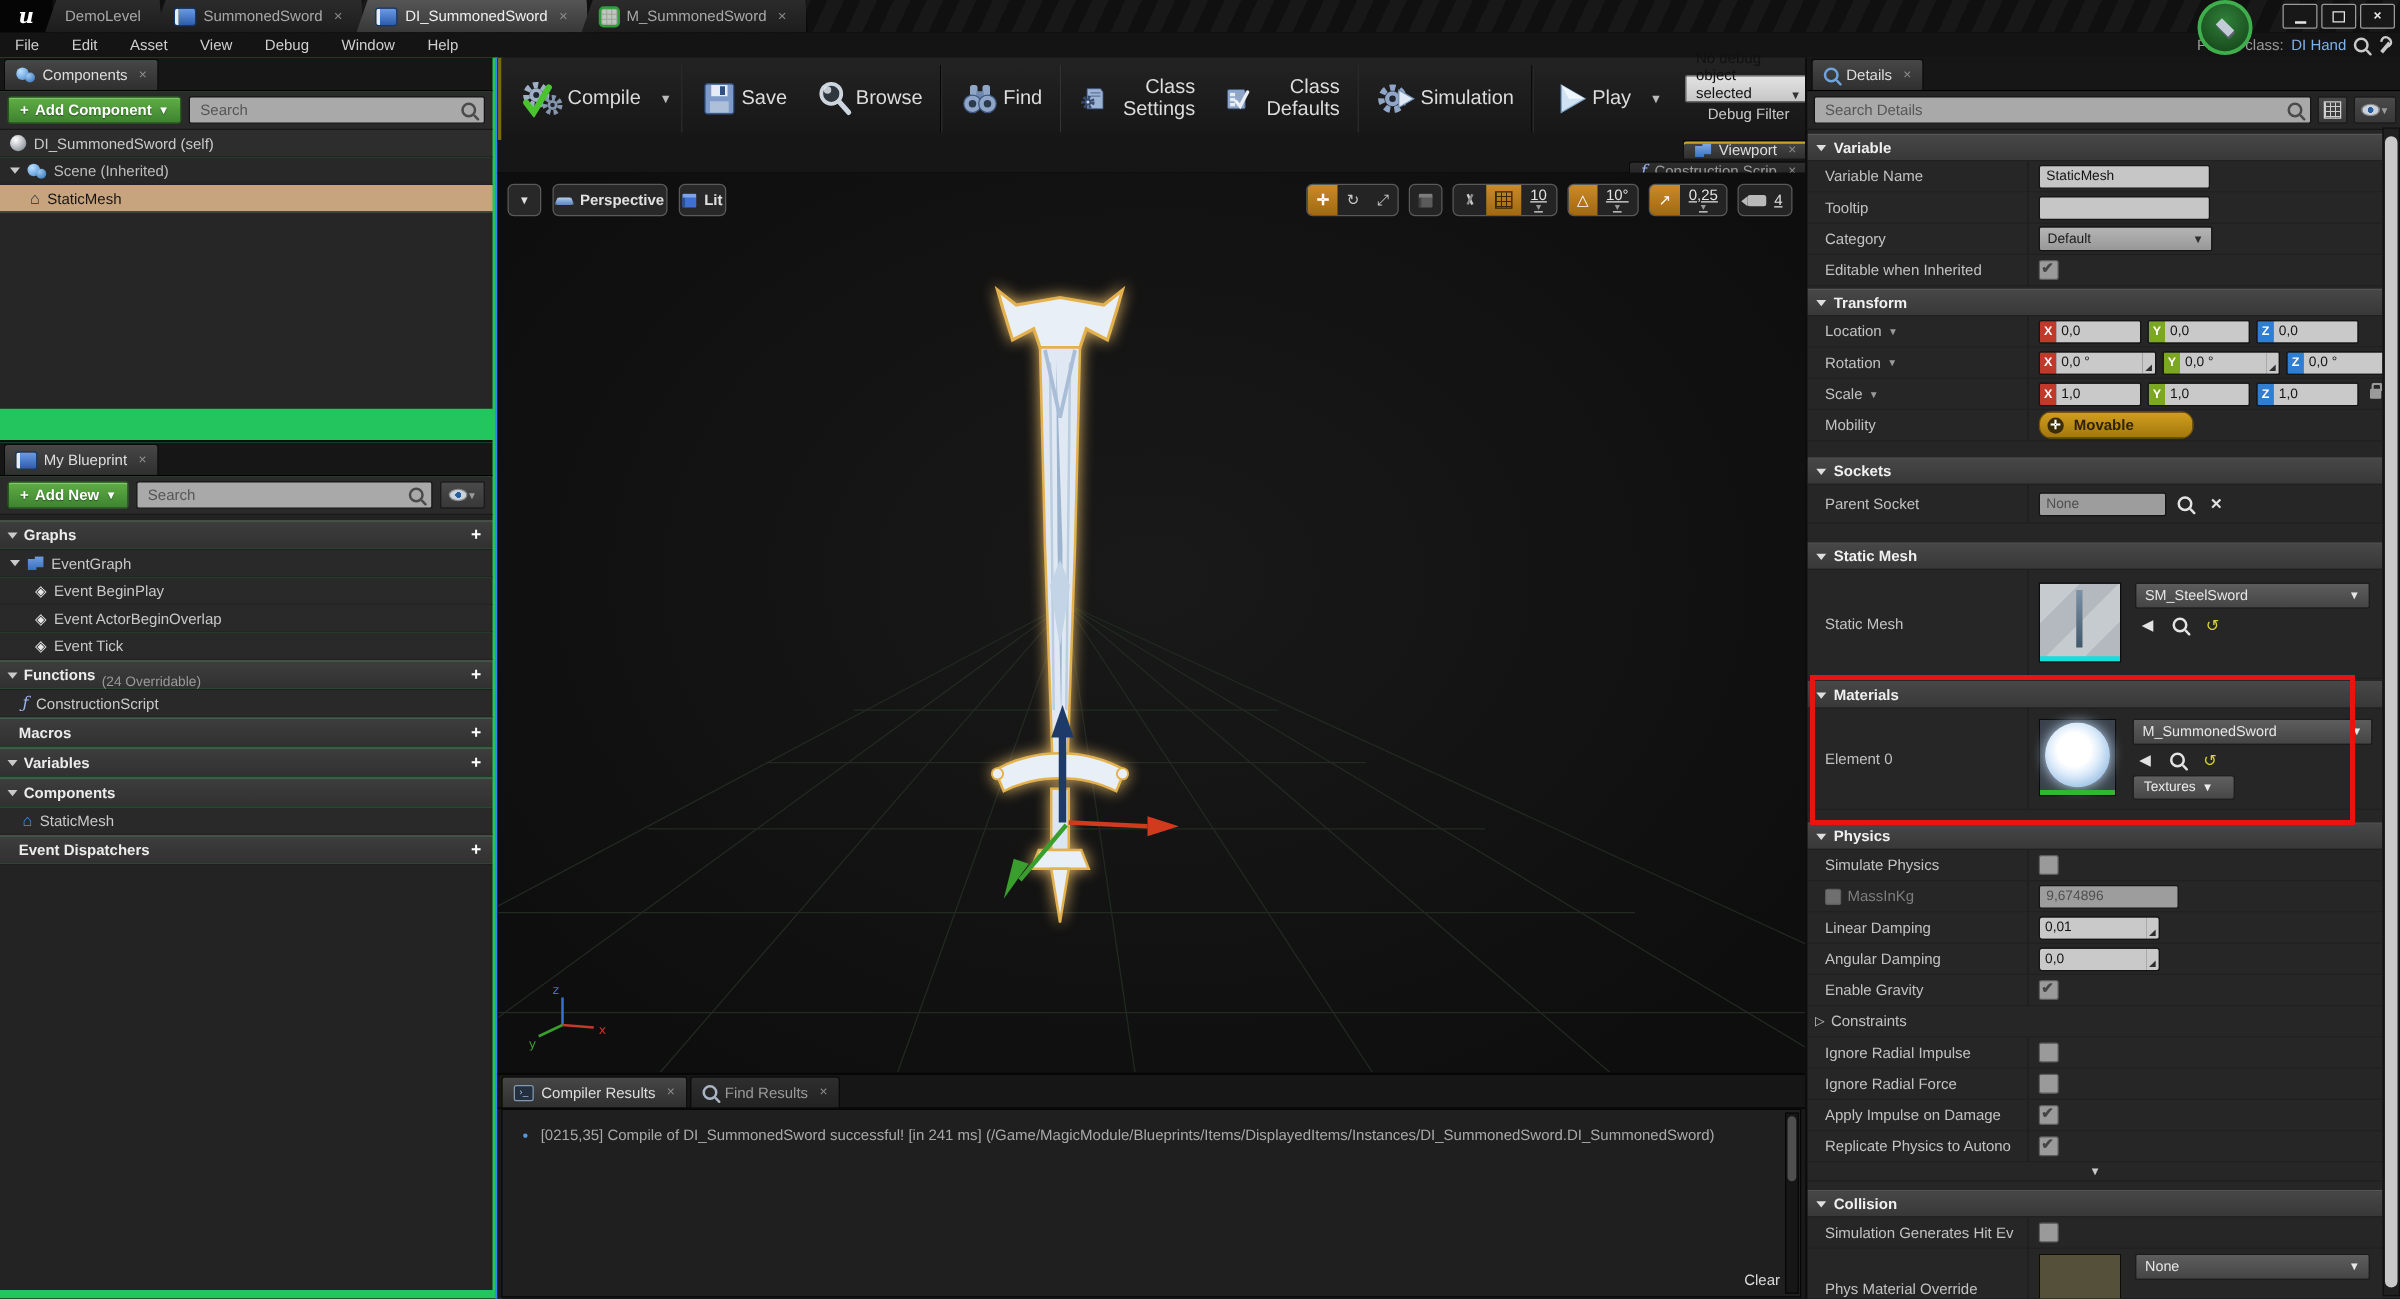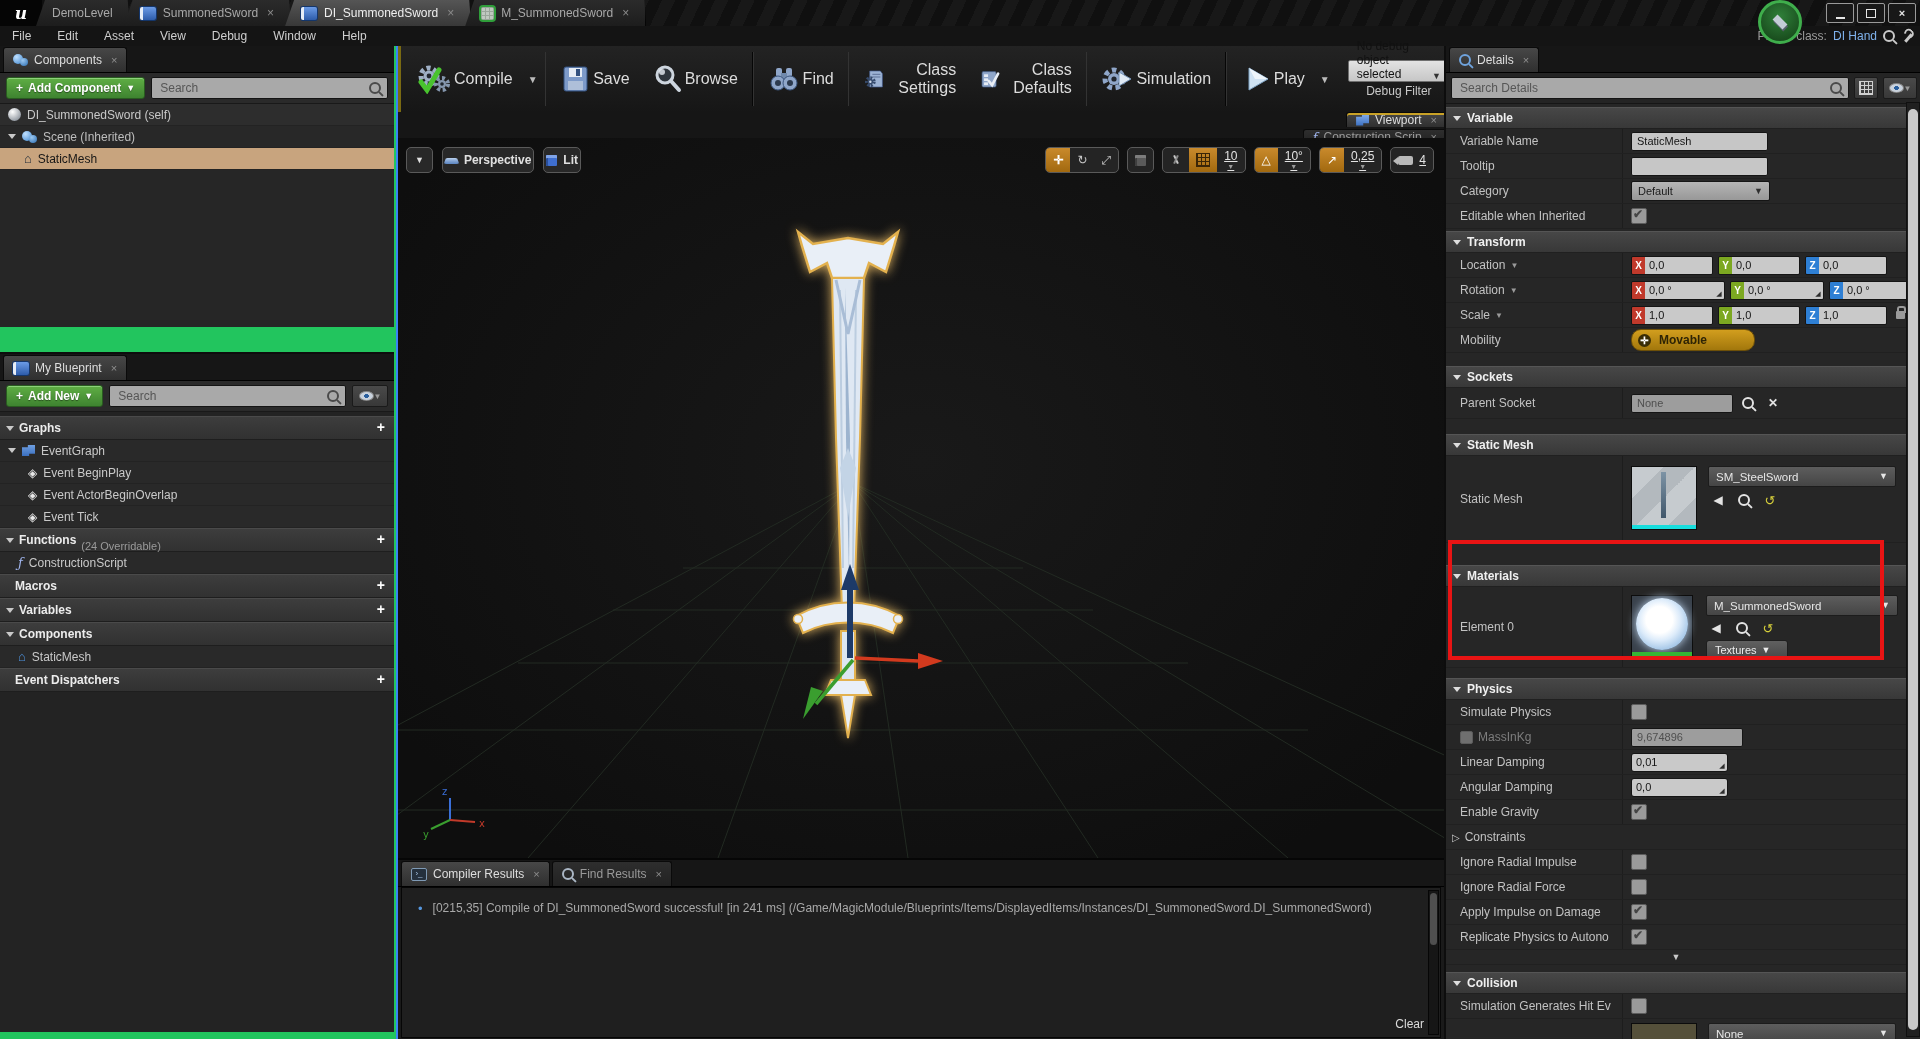--- a/index.html
+++ b/index.html
@@ -805,21 +805,21 @@
               <span class="icon-btn">◀</span>
               <span class="icon-btn">
                   <span class="i-mag" style="color:#e3e3e3"></span>
                 </span>
               <span class="icon-btn i-undo">↺</span>
             </div>
           </div>
         </div>
       </div>
 
-      <div class="sec-hdr" style="margin-top:22px">
+      <div class="sec-hdr" style="margin-top:2px">
         <span class="tri-d"></span>
         <span>Materials</span>
       </div>
       <div class="drow" style="min-height:80px">
         <div class="dlabel">Element 0</div>
         <div class="dctrl" style="align-items:flex-start;padding-top:8px;">
           <div class="thumb-mat"></div>
           <div style="display:flex;flex-direction:column;gap:4px;margin-left:8px;">
             <div class="dd-dark" style="width:176px">
               <span>M_SummonedSword</span>

